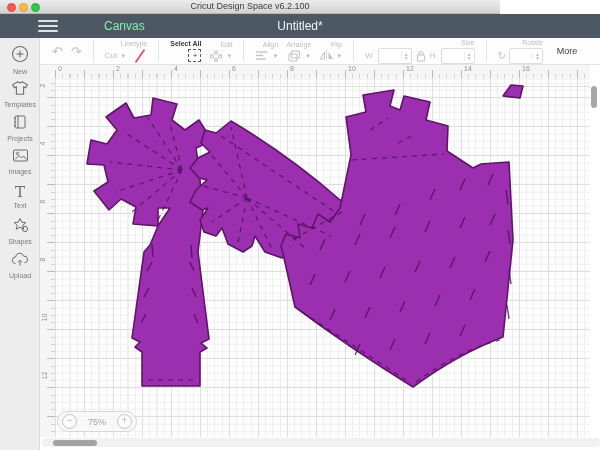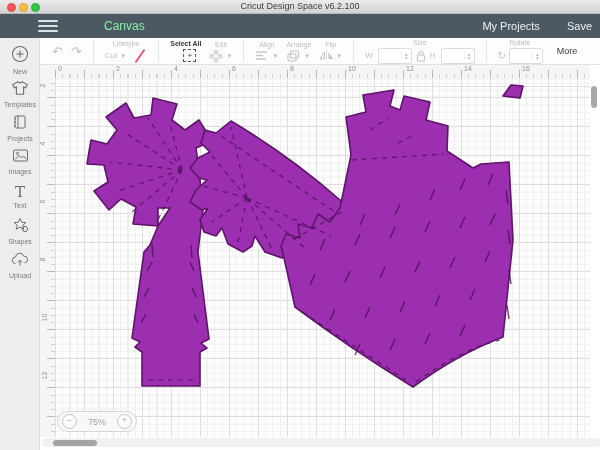--- a/index.html
+++ b/index.html
@@ -3,42 +3,42 @@
 <meta charset="utf-8">
 <style>
   html,body{margin:0;padding:0;}
   body{
     width:600px;height:450px;position:relative;overflow:hidden;
     font-family:"Liberation Sans", sans-serif;background:#fff;
     -webkit-font-smoothing:antialiased;
     --shape-fill:#9c2fb0; --shape-stroke:#5e1569; --score:#4a1058; --swatch-red:#e8566d;
   }
   
-  .titlebar{position:absolute;left:0;top:0;width:600px;height:13px;
+  .titlebar{position:absolute;left:0;top:0;width:500px;height:13px;
     background:linear-gradient(#ececec,#d2d2d2);border-bottom:1px solid #b9b9b9;}
   .tl{position:absolute;top:3px;width:7px;height:7px;border-radius:50%;}
   .tl.close{left:7px;background:#fc5753;border:0.5px solid #df4744;}
   .tl.min{left:19px;background:#fdbc40;border:0.5px solid #de9f34;}
   .tl.max{left:31px;background:#33c748;border:0.5px solid #27aa35;}
   .win-title{position:absolute;left:0;right:0;top:1px;text-align:center;
     font-size:9px;color:#3d3d3d;}
   
   .header{position:absolute;left:0;top:14px;width:600px;height:24px;background:#4d5962;}
   .hamburger{position:absolute;left:38px;top:6px;width:20px;height:12px;cursor:pointer;}
   .hamburger i{display:block;height:2px;background:#dde2e5;margin-bottom:3px;border-radius:1px;}
   .hd-canvas{position:absolute;left:104px;top:5px;font-size:12px;color:#86efac;}
   .hd-title{position:absolute;left:200px;right:200px;top:5px;text-align:center;font-size:12px;color:#f2f4f5;}
   .hd-right{position:absolute;right:8px;top:6px;font-size:11px;color:#eef1f3;}
   .hd-right span{margin-left:24px;cursor:pointer;}
   
   .toolbar{position:absolute;left:40px;top:38px;width:560px;height:27px;background:#fdfdfd;
     border-bottom:1px solid #e3e3e3;display:flex;align-items:center;padding-left:8px;box-sizing:border-box;}
   .tb-icon{font-size:13px;color:#c3c3c3;margin:0 4px;}
   .tb-div{width:1px;height:22px;background:#e4e4e4;margin:0 7px;}
-  .tb-group{display:flex;flex-direction:column;align-items:center;margin:0 4px;}
+  .tb-group{display:flex;flex-direction:column;align-items:flex-end;margin:0 4px;}
   .tb-label{font-size:7px;color:#bdbdbd;margin-bottom:2px;}
   .tb-label.on{color:#3a3a3a;font-weight:bold;}
   .tb-row{display:flex;align-items:center;gap:3px;}
   .dd{font-size:8px;color:#c0c0c0;display:flex;align-items:center;gap:3px;}
   .caret{font-size:6px;color:#bdbdbd;}
   .slash{width:14px;height:14px;position:relative;margin-left:4px;}
   .slash i{position:absolute;left:6px;top:-1px;width:2px;height:16px;background:var(--swatch-red);transform:rotate(35deg);border-radius:1px;}
   .selall-box{width:11px;height:11px;border:1px dashed #5a5a5a;font-size:8px;color:#444;
     display:flex;align-items:center;justify-content:center;margin-left:8px;cursor:pointer;}
   .gicon{width:14px;height:12px;display:inline-block;}
@@ -100,24 +100,21 @@
   <span class="win-title">Cricut Design Space  v6.2.100</span>
 </div>
 
 <div class="header">
   <div class="hamburger">
       <i></i>
       <i></i>
       <i></i>
     </div>
   <span class="hd-canvas">Canvas</span>
-  <span class="hd-right">
-    <span>My Projects</span>
-    <span>Save</span>
-  </span>
+  <span class="hd-title">Untitled*</span>
 </div>
 
 <div class="toolbar">
   <span class="tb-icon">↶</span>
   <span class="tb-icon">↷</span>
   <span class="tb-div"></span>
 
   <div class="tb-group">
     <span class="tb-label">Linetype</span>
     <div class="tb-row">

